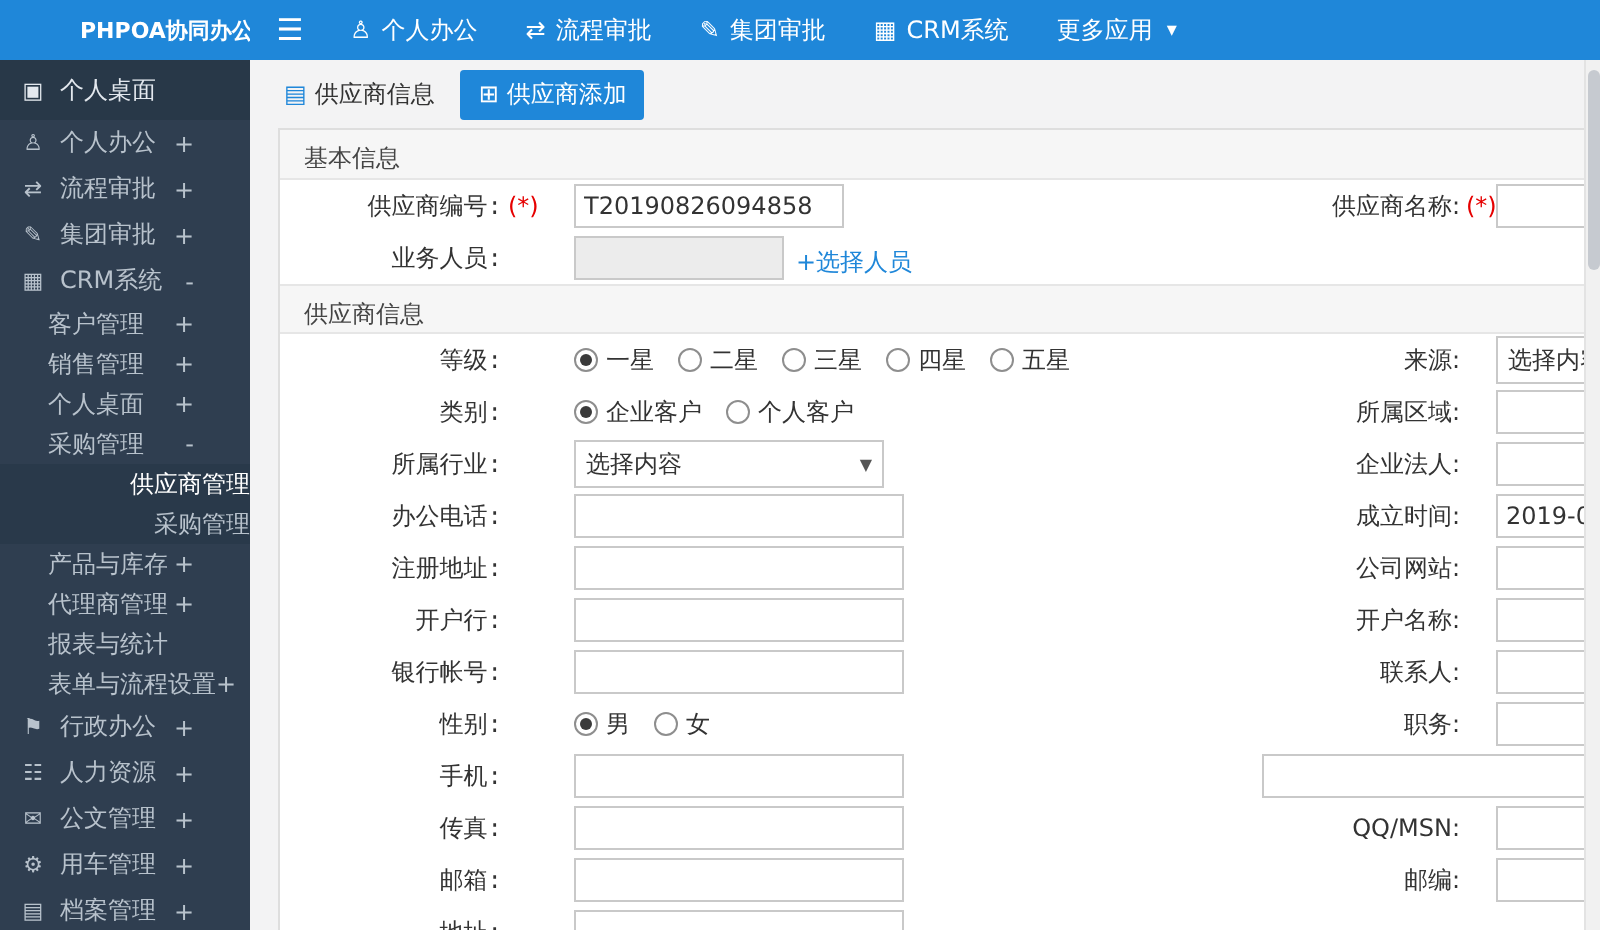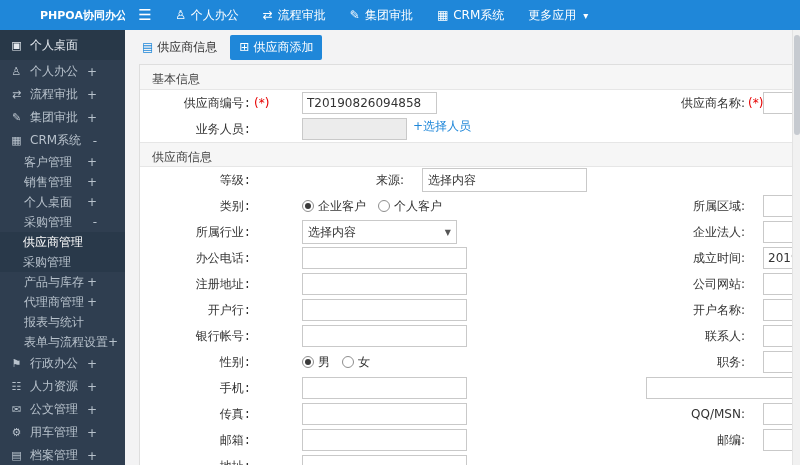--- a/index.html
+++ b/index.html
@@ -14,21 +14,21 @@
   .nav-item{display:flex;align-items:center;gap:5px;cursor:pointer;white-space:nowrap;height:30px;padding:0 4px;}
   .nav-ic{font-size:12px;}
   .nav-caret{font-size:10px;margin-left:2px;}
 
   
   .sidebar{position:absolute;top:30px;left:0;width:125px;height:435px;background:#2f3e50;overflow:hidden;z-index:5;}
   .sb-item{position:relative;color:#b8c2cc;cursor:pointer;display:flex;align-items:center;white-space:nowrap;overflow:hidden;}
   .sb-item.lv0{background:#283848;color:#e3e8ee;height:30px;padding-left:10px;}
   .sb-item.lv1{height:23px;padding-left:10px;}
   .sb-item.lv2{height:20px;padding-left:24px;}
-  .sb-item.lv3{height:20px;padding-left:23px;background:#29394a;}
+  .sb-item.lv3{height:20px;padding-left:23px;background:#29394a;justify-content:flex-end;}
   .sb-item.active{color:#fff;}
   .sb-ic{margin-right:7px;font-size:11px;width:13px;text-align:center;flex:none;}
   .sb-tg{position:absolute;right:28px;top:50%;transform:translateY(-50%);font-size:12px;}
 
   
   .main{position:absolute;left:125px;top:30px;width:675px;height:435px;}
   .tabs{display:flex;align-items:center;height:34px;padding-left:8px;gap:4px;}
   .tab{display:flex;align-items:center;gap:4px;padding:4px 9px;cursor:pointer;color:#333;border-radius:2px;}
   .tab .tab-ic{color:#1f87d9;font-size:12px;}
   .tab.active{background:#1f87d9;color:#fff;}
@@ -38,21 +38,21 @@
   .section-header{background:#f6f6f6;border-top:1px solid #e6e6e6;border-bottom:1px solid #e6e6e6;padding:6px 12px;color:#444;height:25px;}
   .panel .section-header:first-child{border-top:none;}
 
   .form-row{display:flex;align-items:center;height:26px;}
   .lab{color:#333;text-align:right;white-space:nowrap;overflow:hidden;flex:none;}
   .lab.L{width:111px;font-family:Liberation Mono, monospace;}
   .lab.R{width:117px;}
   .req{flex:none;color:#e60000;padding-left:3px;white-space:nowrap;}
   .req.l{width:36px;}
   .req.r{width:18px;}
-  .ctl{width:326px;display:flex;align-items:flex-start;flex:none;margin-left:15px;}
+  .ctl{width:326px;display:flex;align-items:flex-end;flex:none;}
   .rctl{width:170px;display:flex;align-items:center;flex:none;}
 
   .ti{height:22px;border:1px solid #c9c9c9;padding:0 4px;font-size:12px;font-family:inherit;width:165px;color:#333;background:#fff;}
   [data-name="supplier-code-input"]{width:135px;}
   [data-name="staff-input"]{width:105px;background:#ececec;}
   .flink{color:#1f87d9;margin-left:6px;cursor:pointer;text-decoration:none;white-space:nowrap;}
 
   .sel{width:165px;height:24px;border:1px solid #c9c9c9;display:inline-flex;align-items:center;justify-content:space-between;padding:0 5px;background:#fff;cursor:pointer;color:#333;}
   [data-name="industry-select"]{width:155px;}
   .sel-a{font-size:8px;color:#555;flex:none;margin-left:4px;}
@@ -215,20 +215,42 @@
         <span class="req l" data-name="staff-required"></span>
         <span class="ctl">
           <input class="ti" data-name="staff-input" style="">
           <a class="flink" data-name="select-person-link">+选择人员</a>
         </span>
       </div>
       <div class="section-header" data-name="section-header">供应商信息</div>
       <div class="form-row" data-name="form-row">
         <span class="lab L" data-name="grade-label">等级:</span>
         <span class="req l" data-name="grade-required"></span>
+        <span class="ctl">
+          <span class="ropt" data-name="grade-radio-0">
+            <span class="rb on" data-name="radio-icon"></span>
+            <span class="rlb" data-name="grade-radio-label">一星</span>
+          </span>
+          <span class="ropt" data-name="grade-radio-1">
+            <span class="rb" data-name="radio-icon"></span>
+            <span class="rlb" data-name="grade-radio-label">二星</span>
+          </span>
+          <span class="ropt" data-name="grade-radio-2">
+            <span class="rb" data-name="radio-icon"></span>
+            <span class="rlb" data-name="grade-radio-label">三星</span>
+          </span>
+          <span class="ropt" data-name="grade-radio-3">
+            <span class="rb" data-name="radio-icon"></span>
+            <span class="rlb" data-name="grade-radio-label">四星</span>
+          </span>
+          <span class="ropt" data-name="grade-radio-4">
+            <span class="rb" data-name="radio-icon"></span>
+            <span class="rlb" data-name="grade-radio-label">五星</span>
+          </span>
+        </span>
         <span class="lab R" data-name="source-label">来源:</span>
         <span class="req r" data-name="source-required"></span>
         <span class="rctl">
           <span class="sel" data-name="source-select">
             <span class="sel-t" data-name="source-select-value">选择内容</span>
           </span>
         </span>
       </div>
       <div class="form-row" data-name="form-row">
         <span class="lab L" data-name="category-label">类别:</span>

